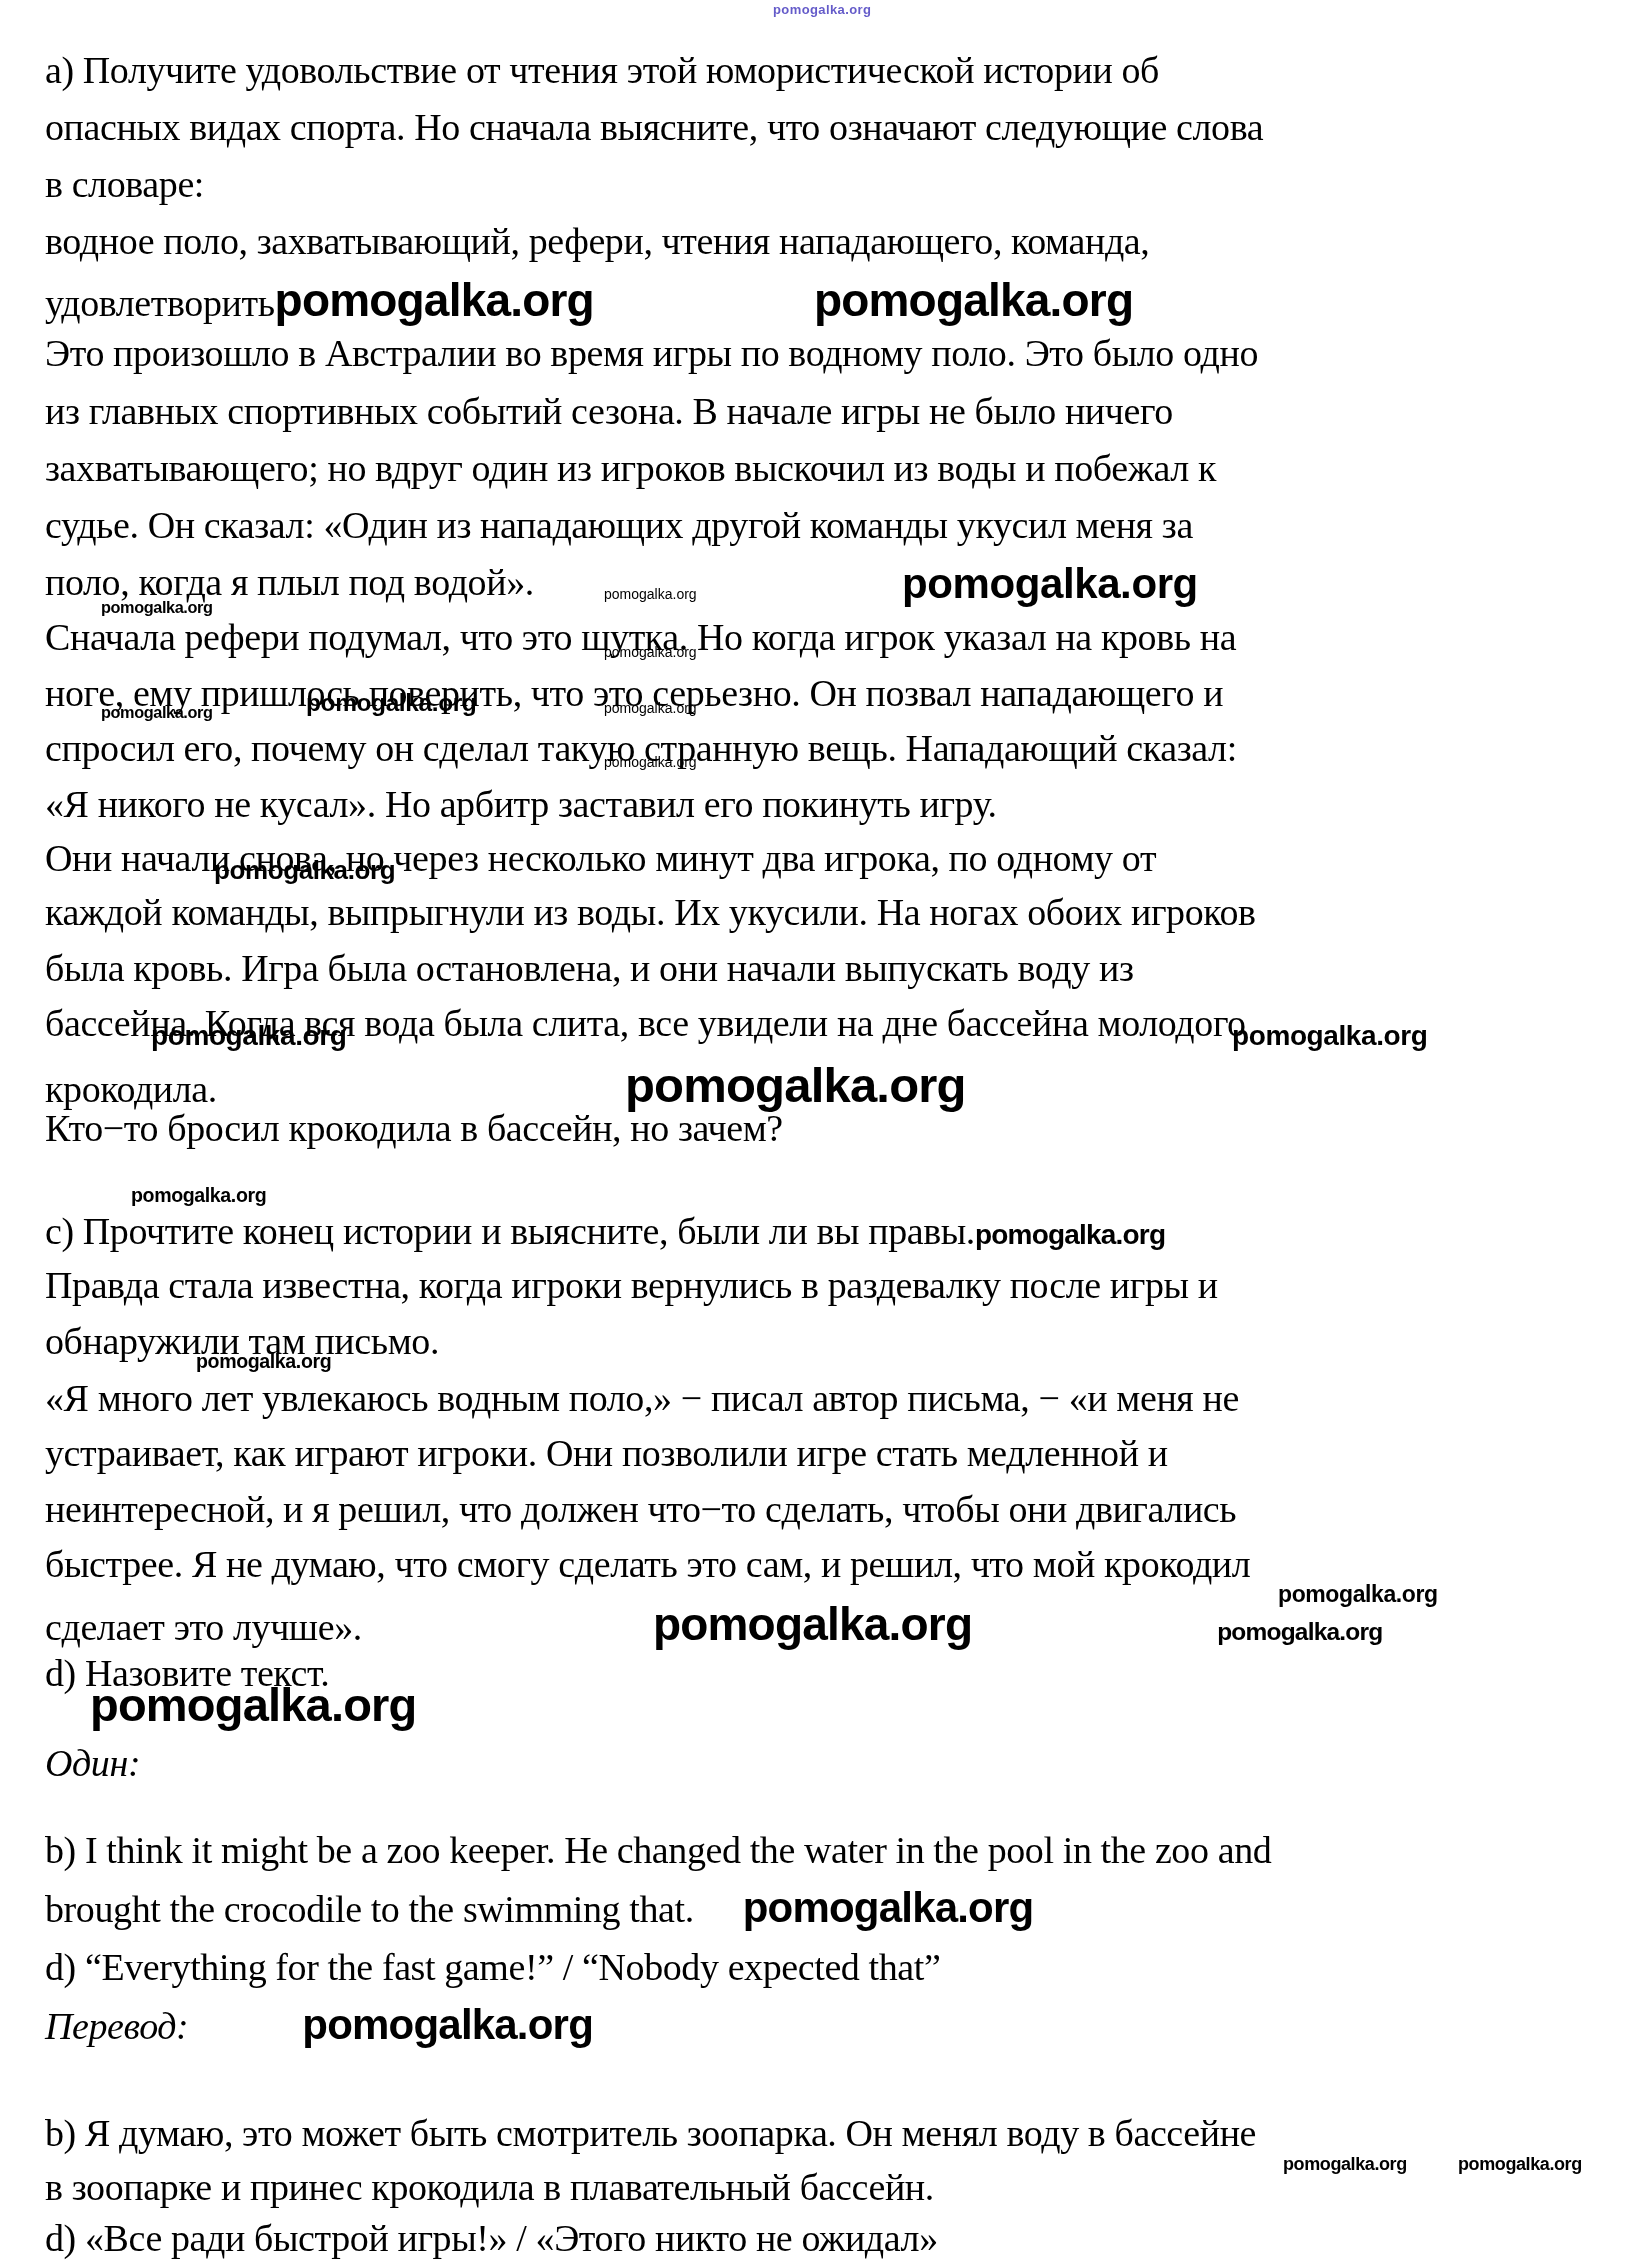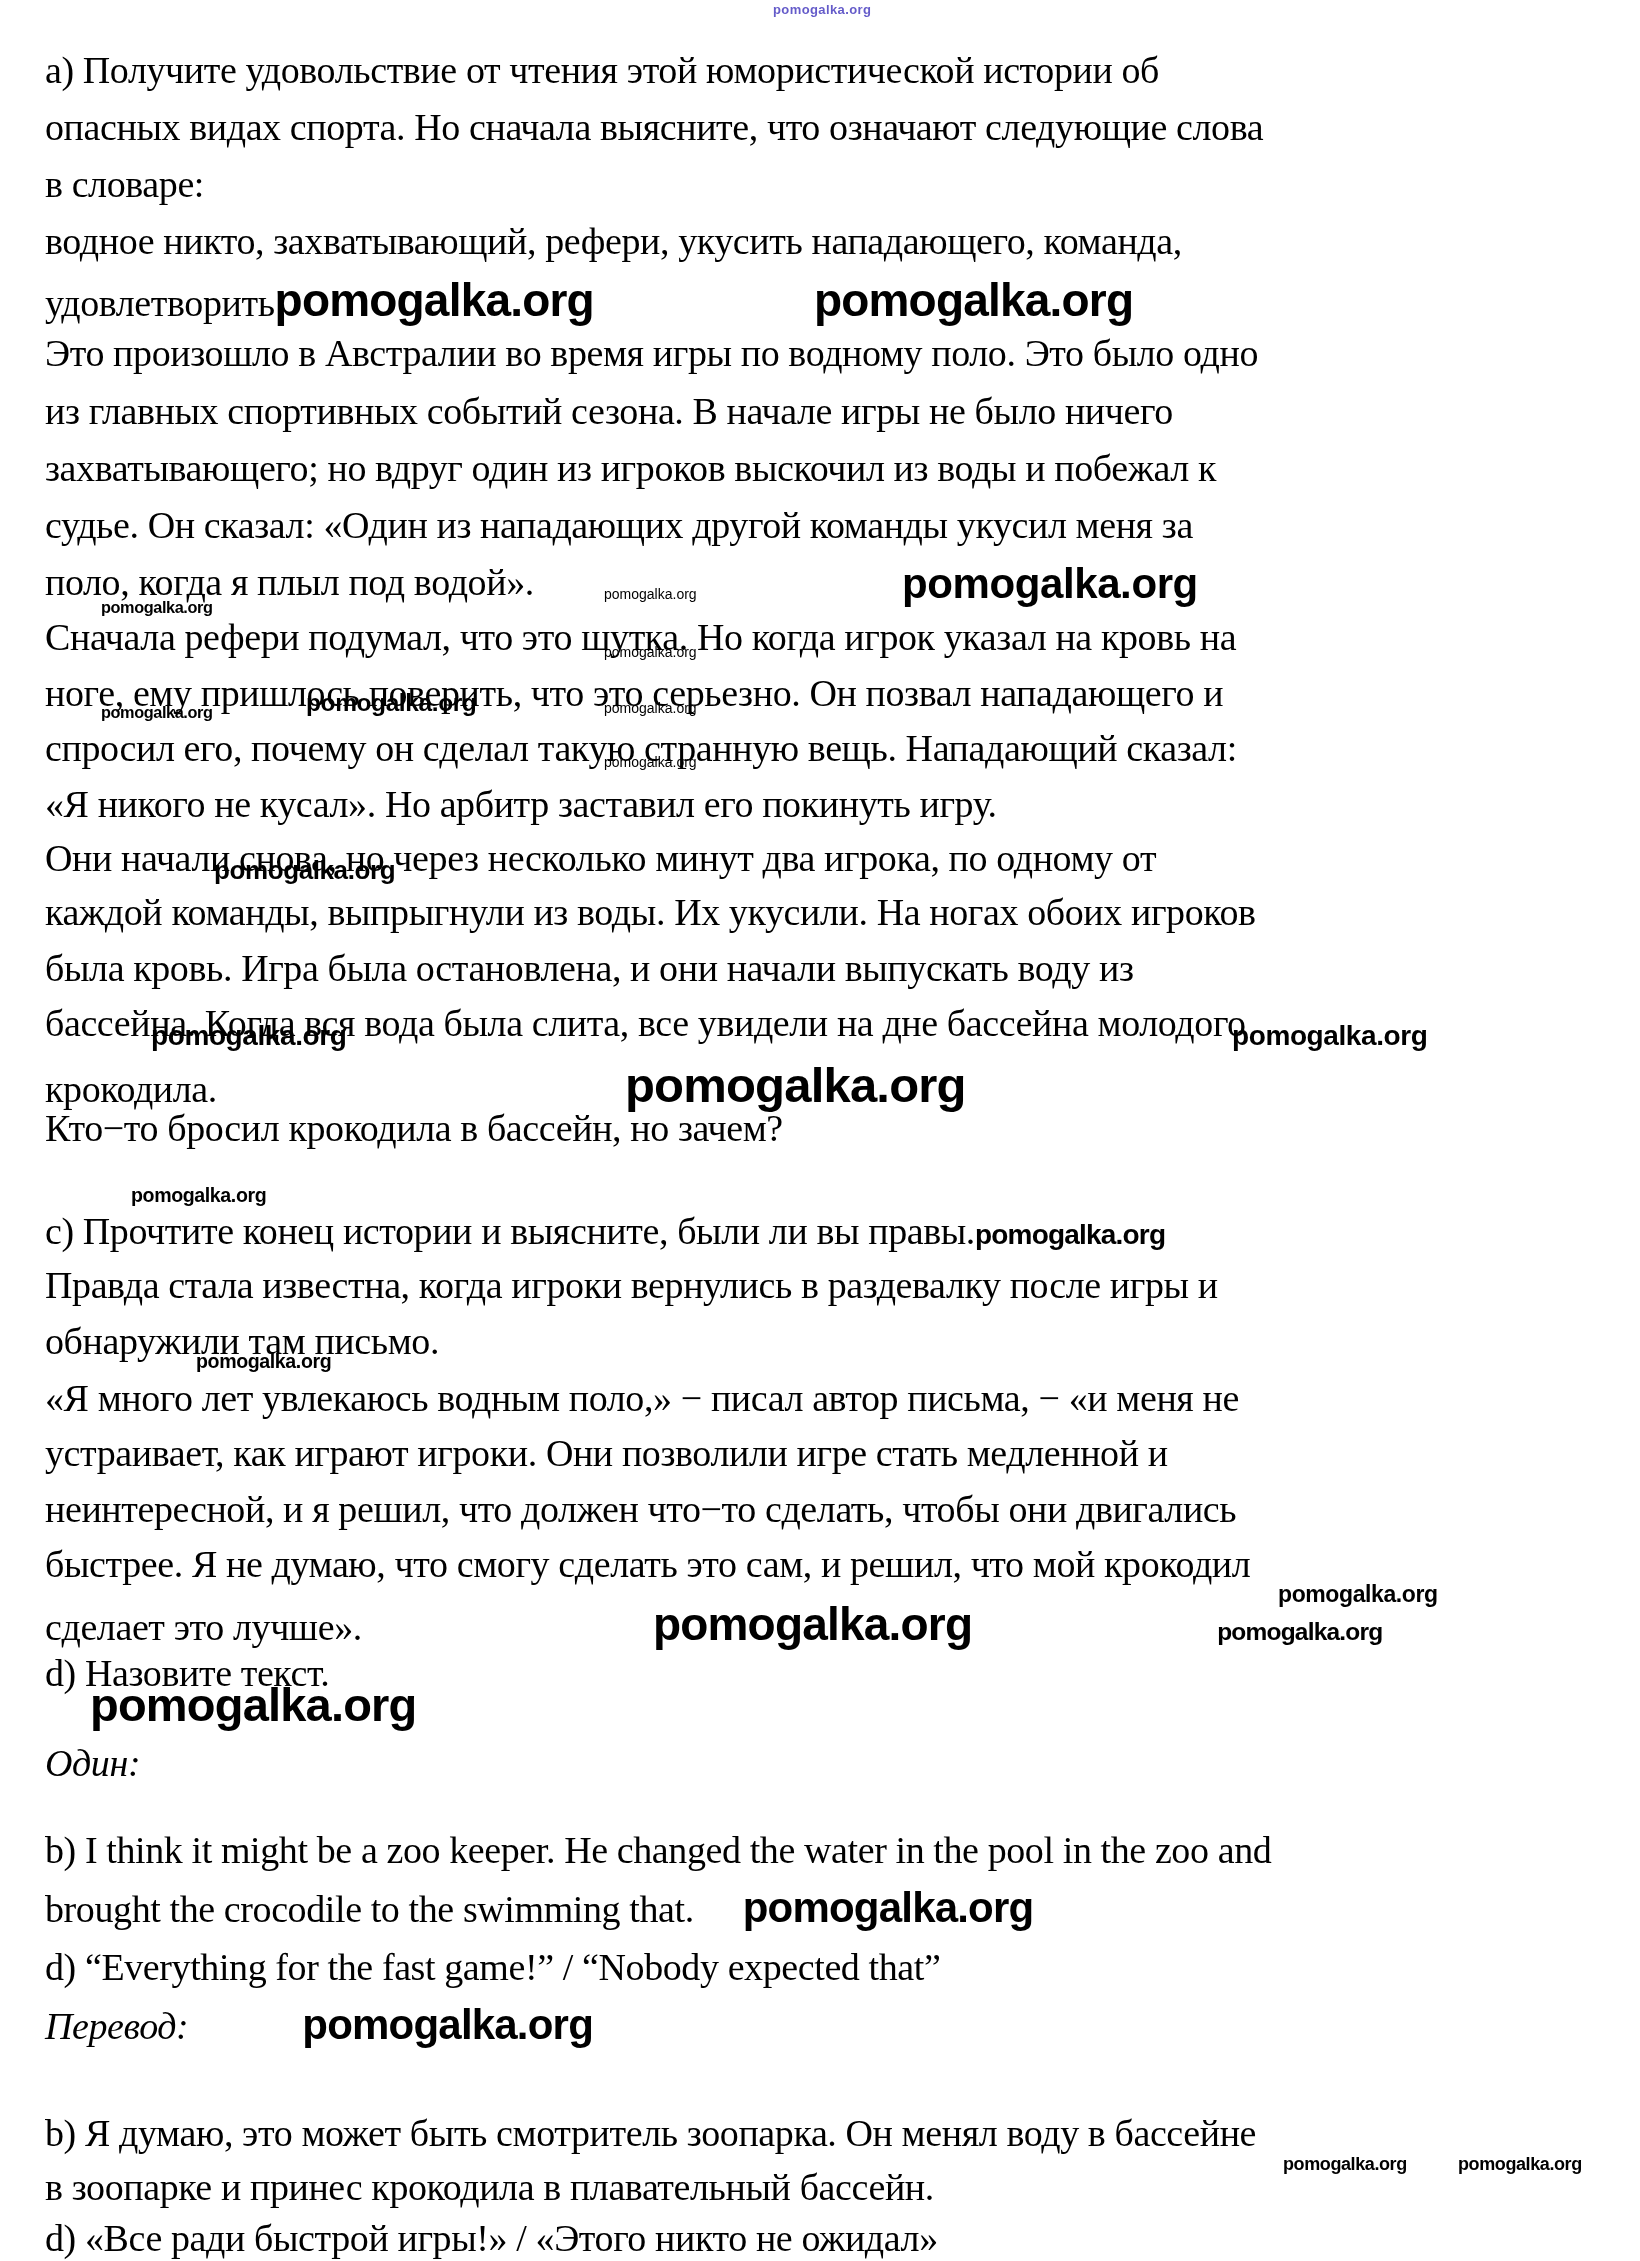--- a/index.html
+++ b/index.html
@@ -50,21 +50,21 @@
   }
 </style>
 </head>
 <body>
 
 <div id="page">
 
   <div class="line" style="top:51px">а) Получите удовольствие от чтения этой юмористической истории об</div>
   <div class="line" style="top:108px">опасных видах спорта. Но сначала выясните, что означают следующие слова</div>
   <div class="line" style="top:165px">в словаре:</div>
-  <div class="line" style="top:222px">водное никто, захватывающий, рефери, укусить нападающего, команда,</div>
+  <div class="line" style="top:222px">водное поло, захватывающий, рефери, чтения нападающего, команда,</div>
   <div class="line" style="top:276px">
     <span>удовлетворить</span><span class="wm xl">pomogalka.org</span><span class="sp" style="width:220px"></span><span class="wm xl">pomogalka.org</span>
   </div>
 
   <div class="line" style="top:392px">из главных спортивных событий сезона. В начале игры не было ничего</div>
   <div class="line" style="top:334px">Это произошло в Австралии во время игры по водному поло. Это было одно</div>
   <div class="line" style="top:449px">захватывающего; но вдруг один из игроков выскочил из воды и побежал к</div>
   <div class="line" style="top:506px">судье. Он сказал: «Один из нападающих другой команды укусил меня за</div>
   <div class="line" style="top:563px">поло, когда я плыл под водой».</div>
 

